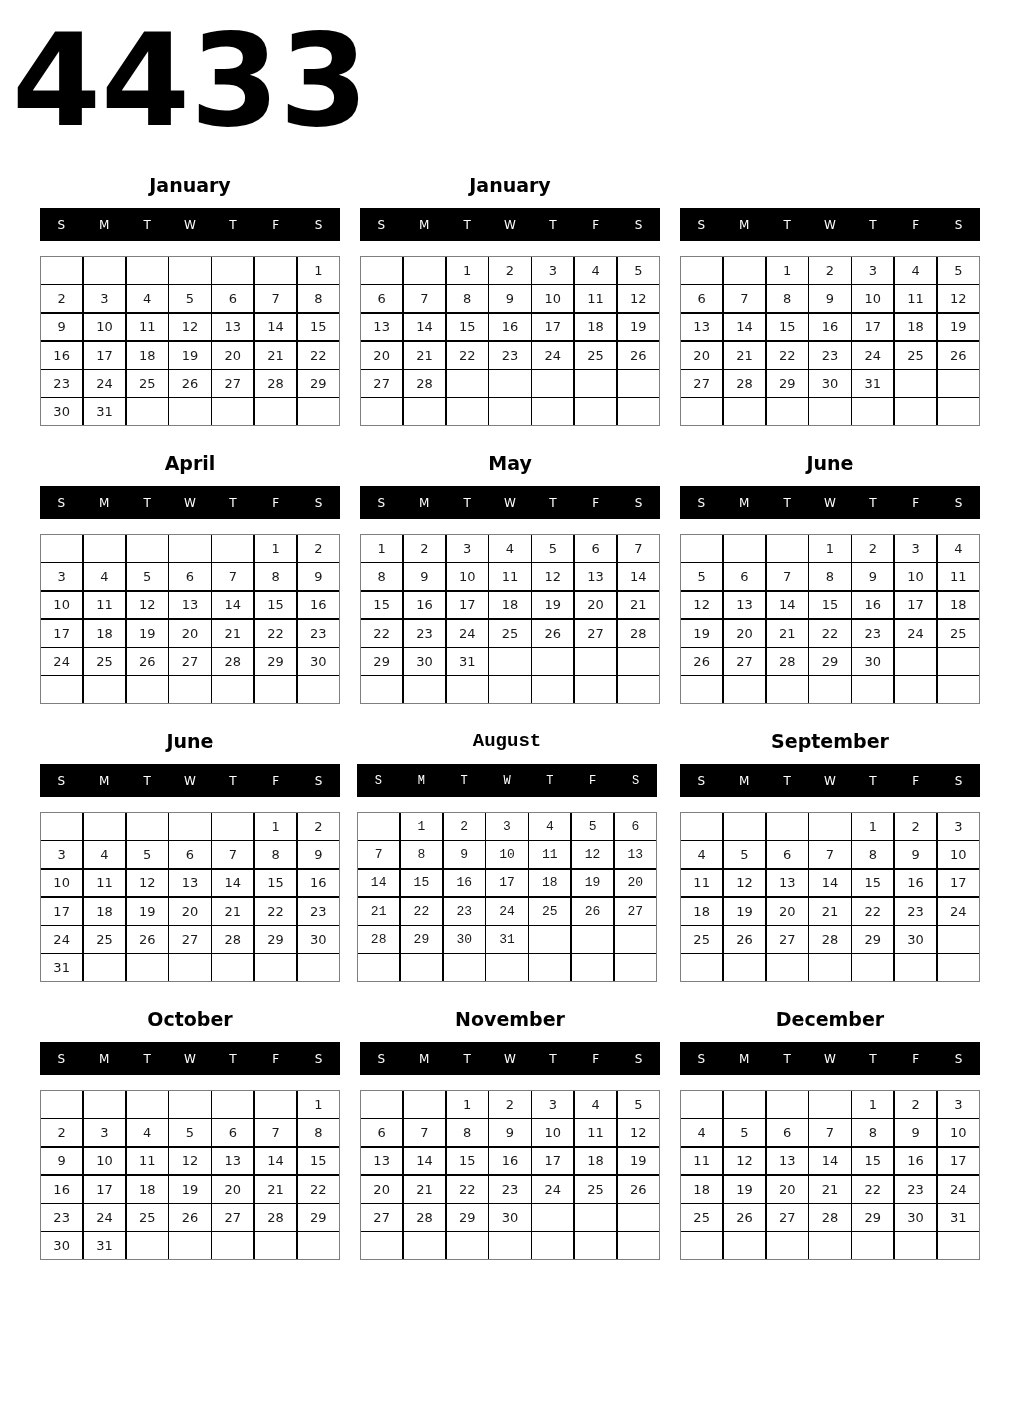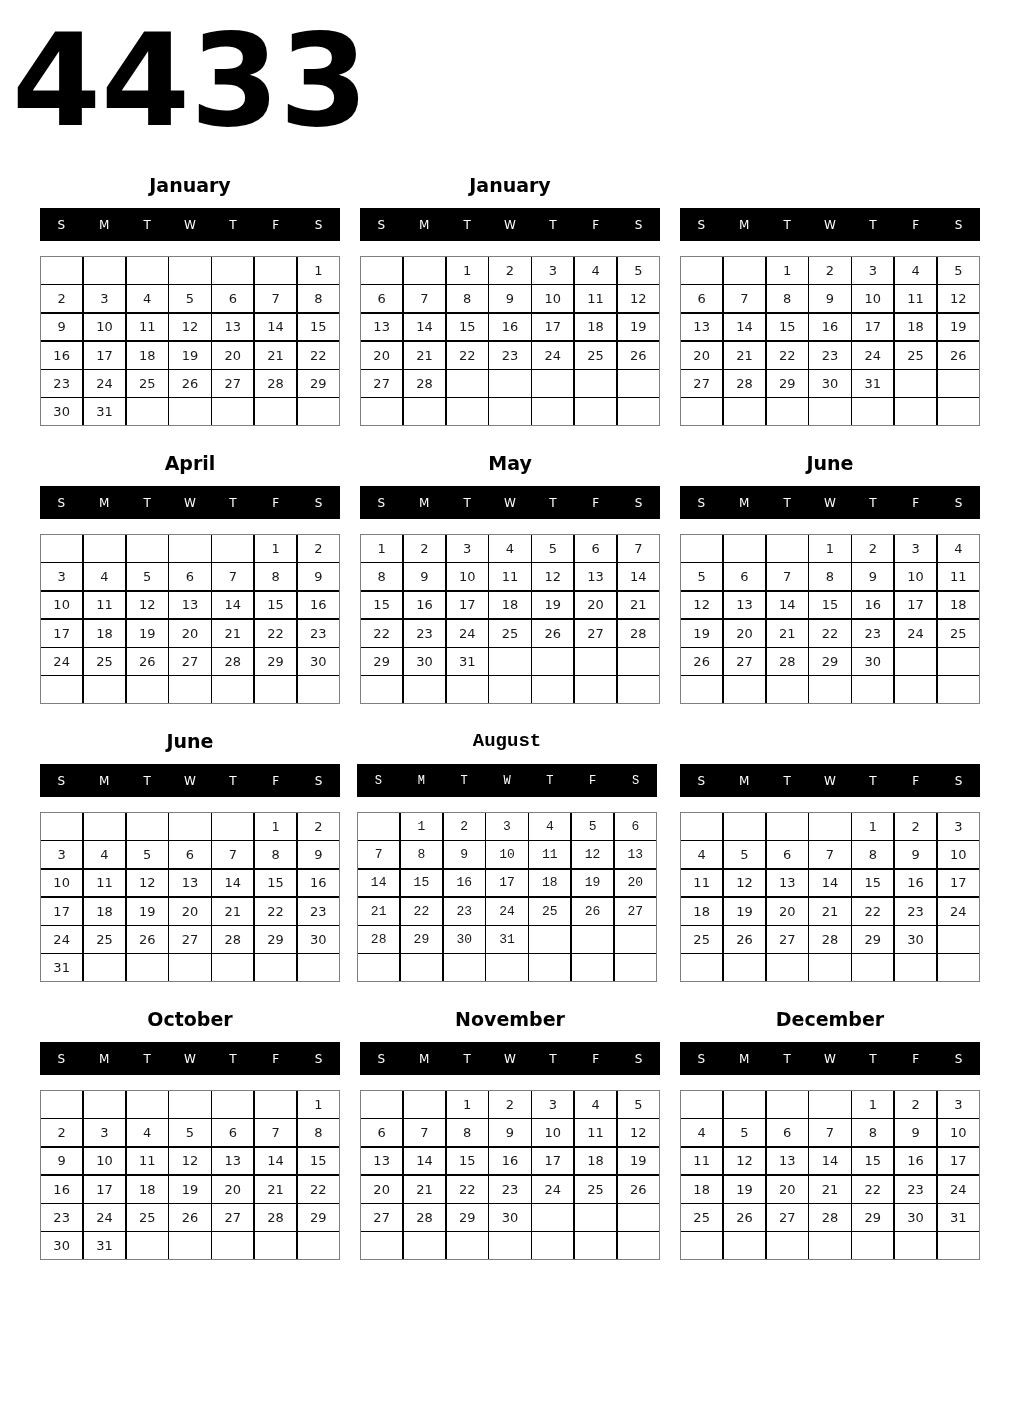--- a/index.html
+++ b/index.html
@@ -531,20 +531,21 @@
           <div class="day-cell"></div>
           <div class="day-cell"></div>
           <div class="day-cell"></div>
           <div class="day-cell"></div>
           <div class="day-cell"></div>
           <div class="day-cell"></div>
         </div>
   </section>
 
   <section class="month" style="left: 680px; top: 718px;">
+    <h2 class="month-name">September</h2>
     <div class="weekday-header">
           <span class="wd">S</span>
           <span class="wd">M</span>
           <span class="wd">T</span>
           <span class="wd">W</span>
           <span class="wd">T</span>
           <span class="wd">F</span>
           <span class="wd">S</span>
         </div>
     <div class="day-grid">

